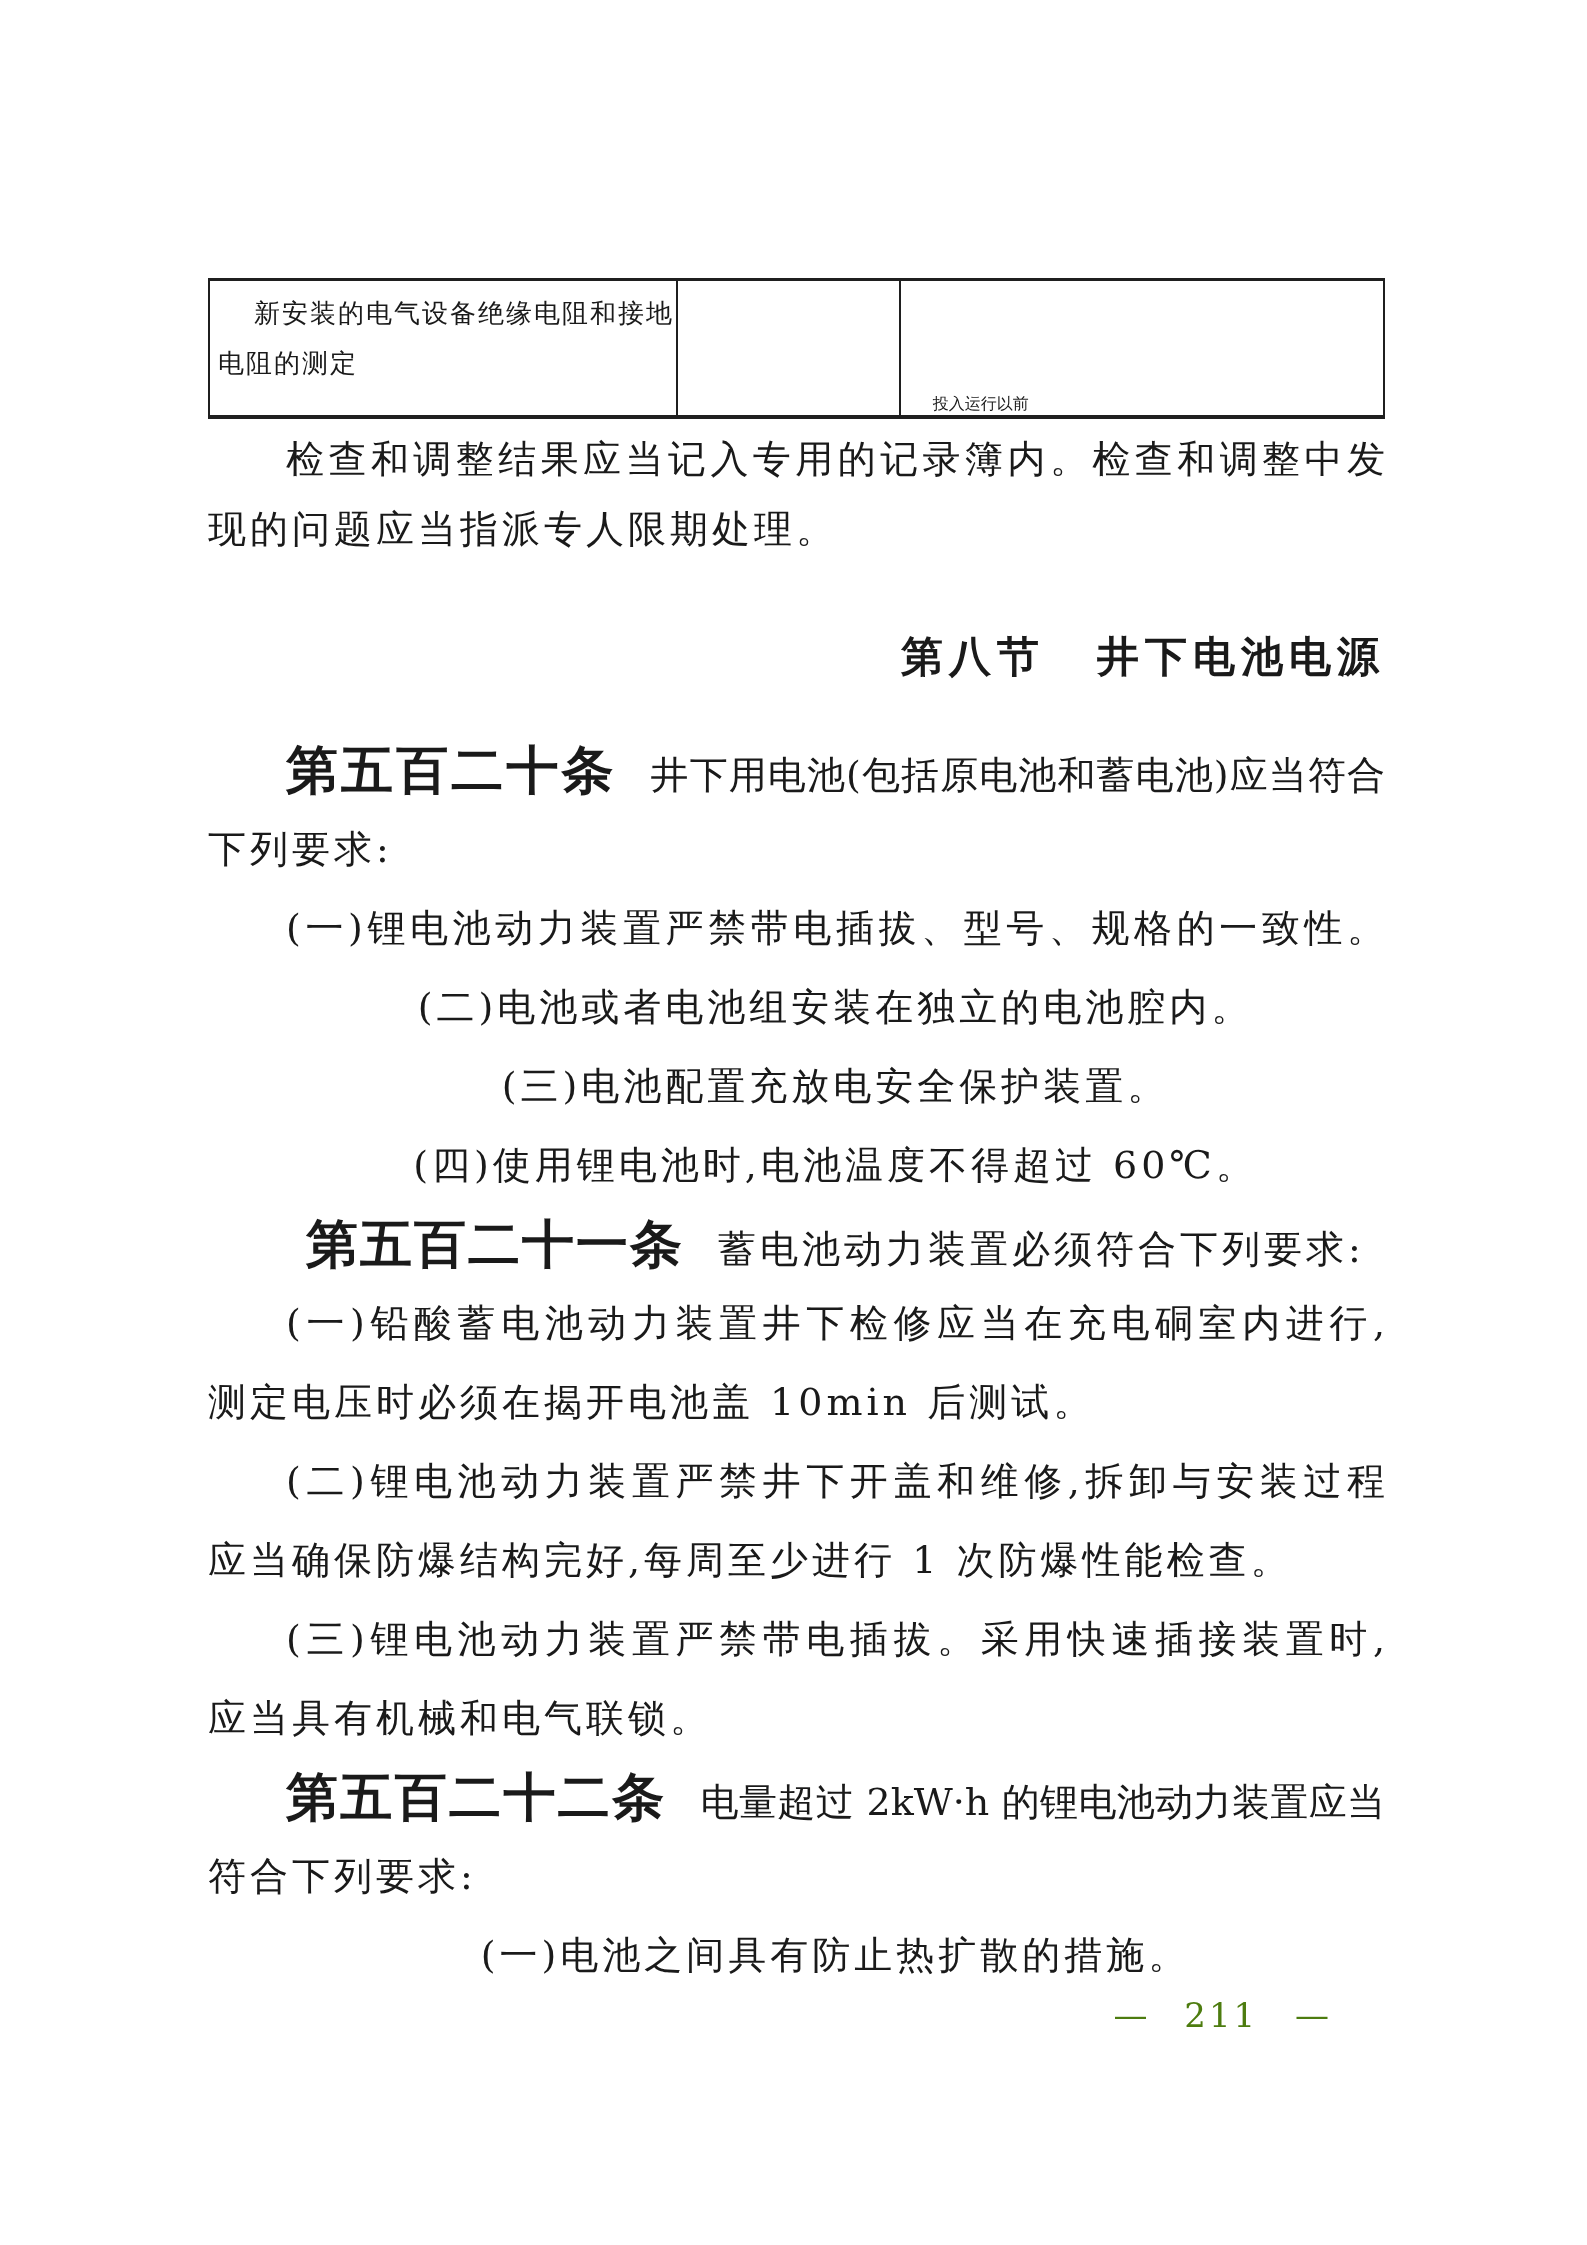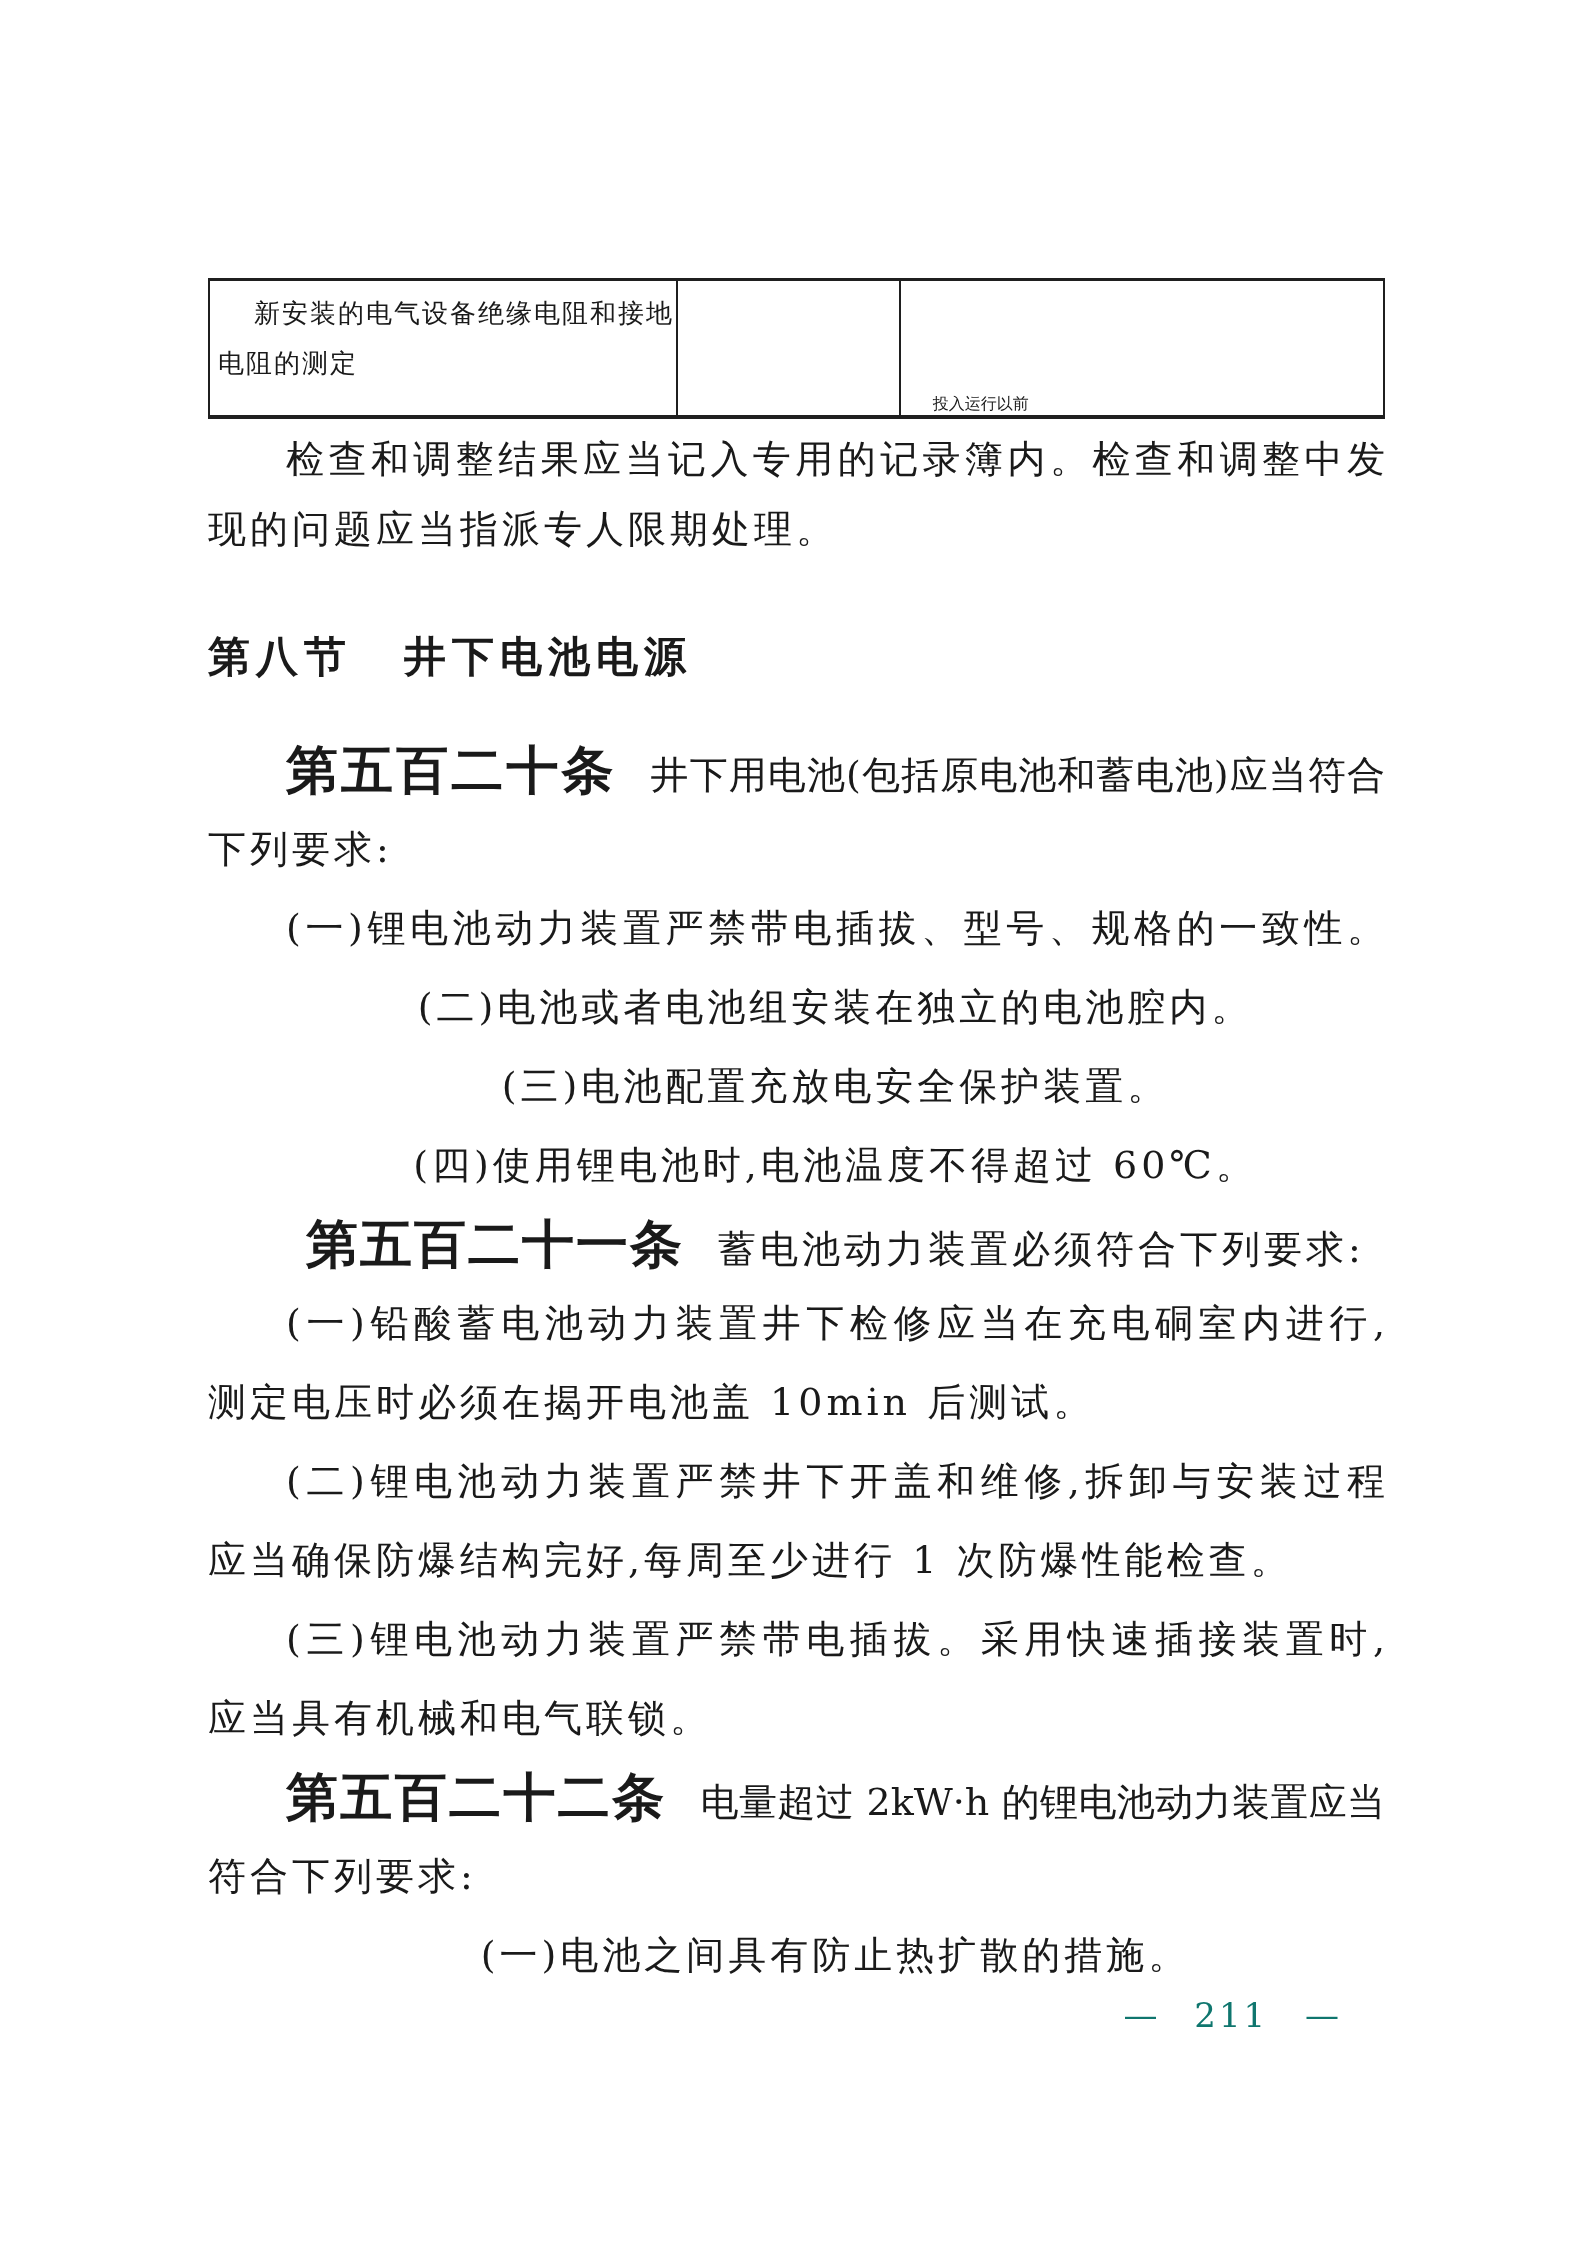--- a/index.html
+++ b/index.html
@@ -50,32 +50,32 @@
   .lead{
     font-family:"DejaVu Sans","Liberation Sans",sans-serif;
     font-weight:700;
     font-size:52px;
     letter-spacing:2px;
     margin-right:34px;
   }
   .heading{
     height:120px;line-height:120px;
     margin-top:33px;margin-bottom:14px;
-    text-align:left;
+    text-align:right;
     font-family:"DejaVu Sans","Liberation Sans",sans-serif;
     font-weight:700;
     font-size:42px;
     letter-spacing:6px;
   }
   .heading .h1part{margin-right:52px;}
   
   .page-number{
-    position:absolute;top:1992px;right:248px;
+    position:absolute;top:1992px;right:258px;
     font-size:34px;line-height:46px;
-    color:#0f766e;
+    color:#4d7c0f;
     white-space:nowrap;
   }
   .page-number .dash{letter-spacing:0;}
   .page-number .num{margin:0 26px;letter-spacing:3px;}
 </style>
 </head>
 <body>
 
 <div class="page">
 

